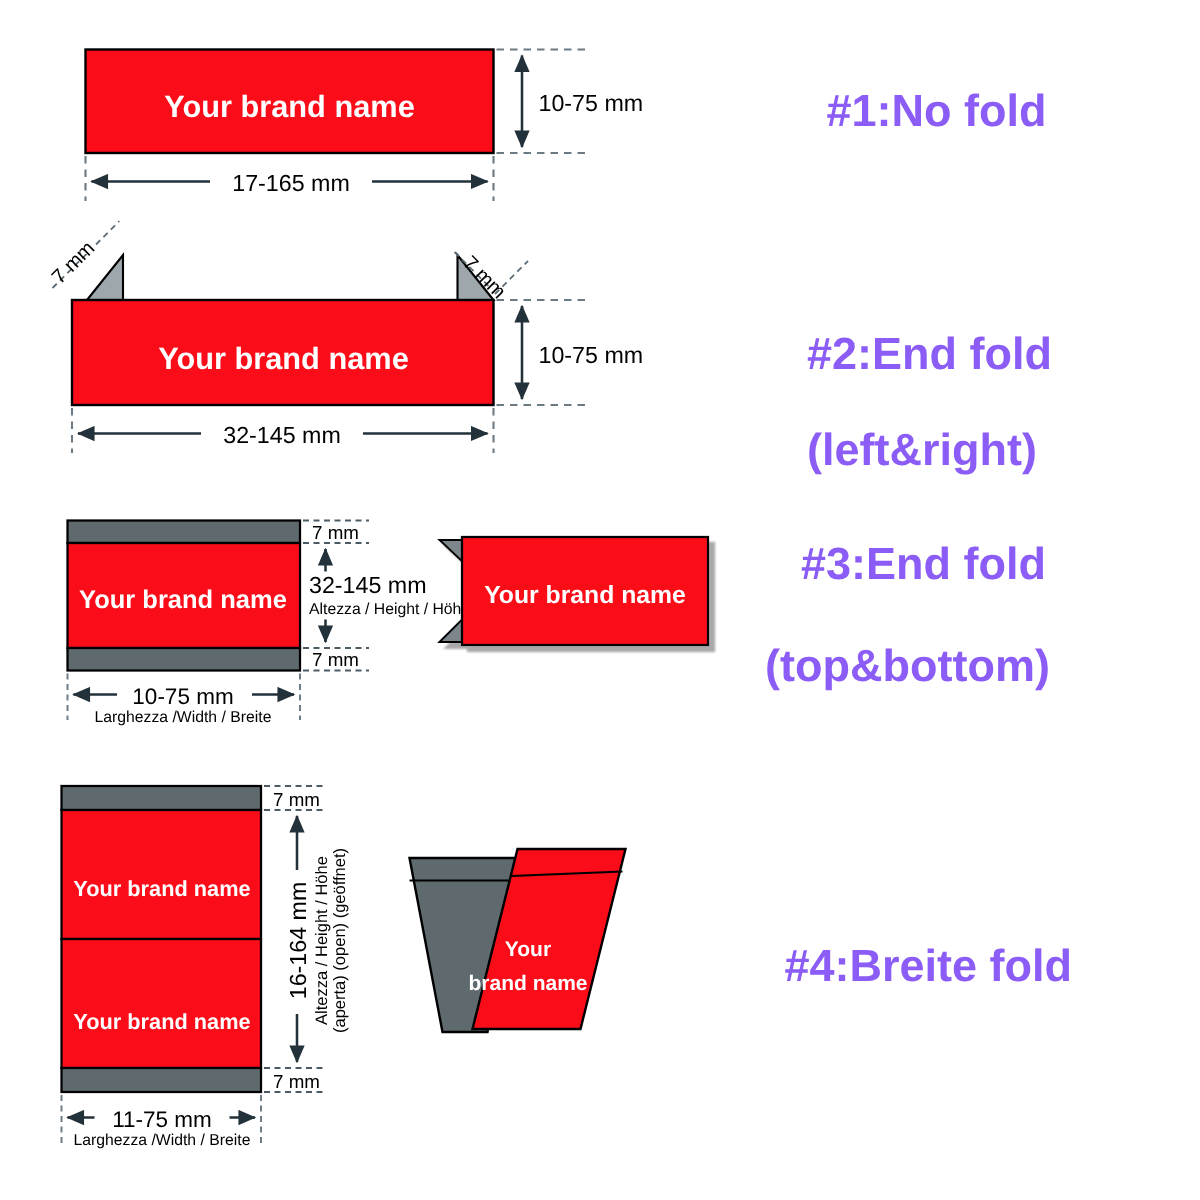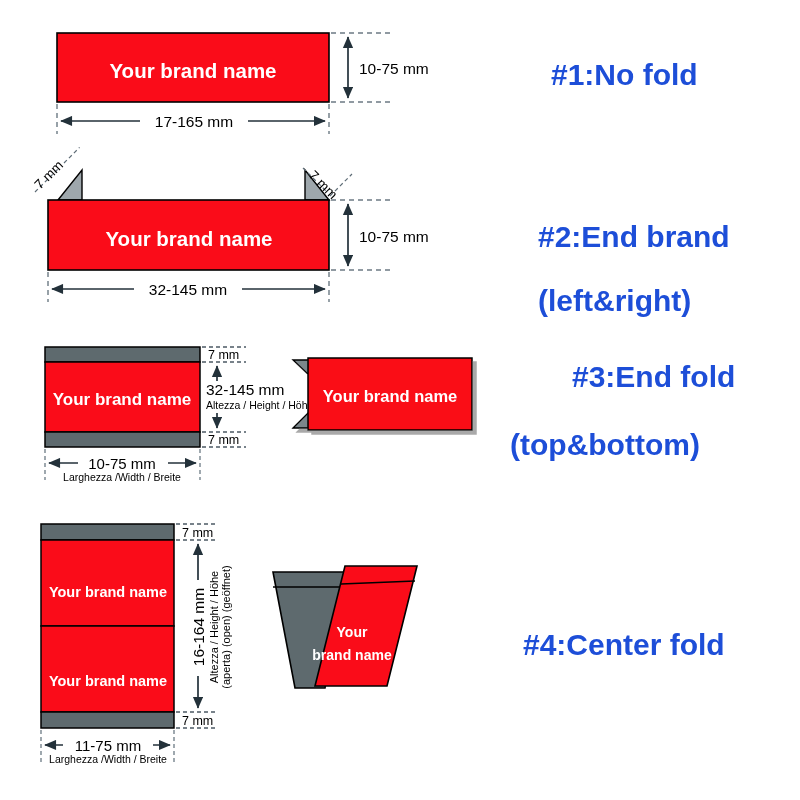--- a/index.html
+++ b/index.html
@@ -18,31 +18,31 @@
     position: absolute;
     inset: 0;
     width: 800px;
     height: 800px;
   }
   .stage svg {
     display: block;
   }
   .heading {
     position: absolute;
-    color: #1d4ed8;
+    color: #8b5cf6;
     font-family: "Liberation Sans", sans-serif;
     font-weight: bold;
     font-size: 30px;
     white-space: nowrap;
     letter-spacing: 0px;
   }
   #heading-1 { left: 551px; top: 58px; }
   #heading-2a { left: 538px; top: 220px; }
   #heading-2b { left: 538px; top: 284px; }
-  #heading-3a { left: 534px; top: 360px; margin-left: 38px; }
+  #heading-3a { left: 534px; top: 360px; }
   #heading-3b { left: 510px; top: 428px; }
   #heading-4  { left: 523px; top: 628px; }
 </style>
 </head>
 <body>
 
 <div class="stage">
 <svg width="800" height="800" viewBox="0 0 800 800" xmlns="http://www.w3.org/2000/svg">
   <defs>
     <marker id="arrHead" markerWidth="8" markerHeight="8" refX="6.5" refY="3" orient="auto">
@@ -176,17 +176,17 @@
       <polygon points="345,566 417,566 387,686 315,686" fill="#fa0c19" stroke="#000000" stroke-width="1.6"></polygon>
       <line x1="341" y1="584" x2="415" y2="581" stroke="#000000" stroke-width="1.4"></line>
       <text x="352" y="637" text-anchor="middle" font-family="Liberation Sans, sans-serif" font-size="14" font-weight="bold" fill="#ffffff">Your</text>
       <text x="352" y="660" text-anchor="middle" font-family="Liberation Sans, sans-serif" font-size="14" font-weight="bold" fill="#ffffff">brand name</text>
     </g>
   </g>
 </svg>
 </div>
 
 <div class="heading" id="heading-1">#1:No fold</div>
-<div class="heading" id="heading-2a">#2:End brand</div>
+<div class="heading" id="heading-2a">#2:End fold</div>
 <div class="heading" id="heading-2b">(left&amp;right)</div>
 <div class="heading" id="heading-3a">#3:End fold</div>
 <div class="heading" id="heading-3b">(top&amp;bottom)</div>
-<div class="heading" id="heading-4">#4:Center fold</div>
+<div class="heading" id="heading-4">#4:Breite fold</div>
 
 </body></html>

